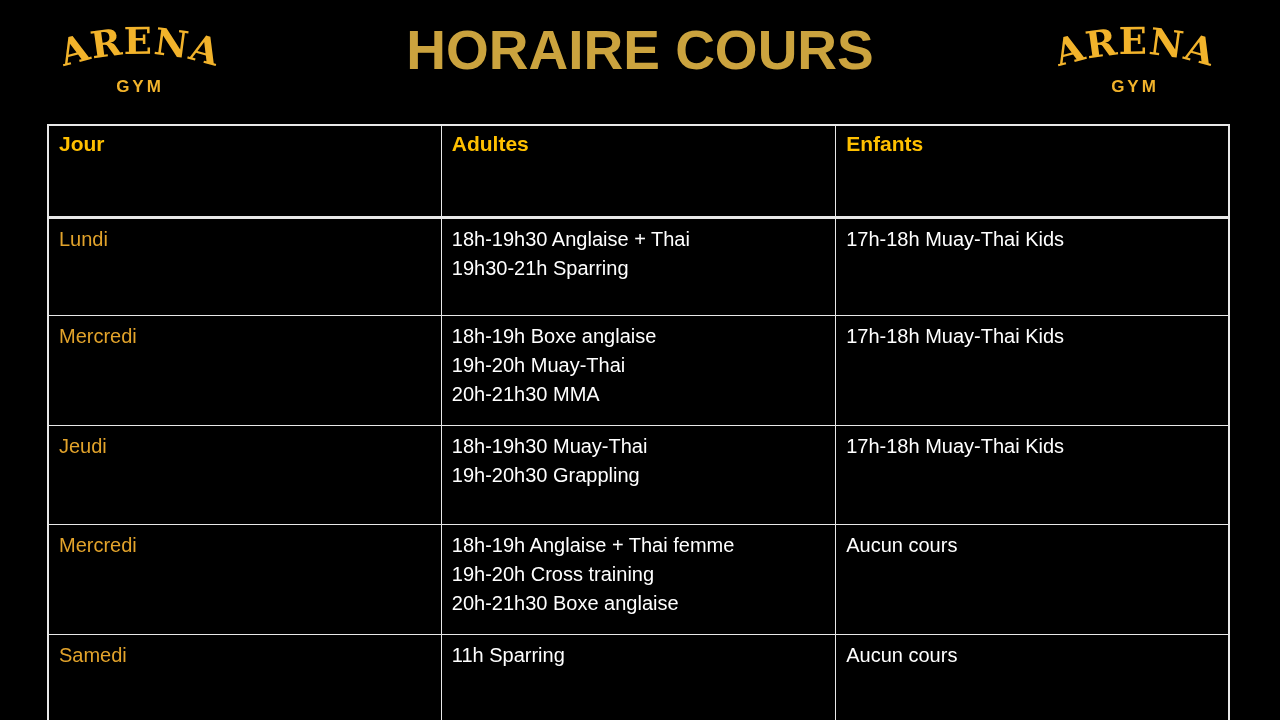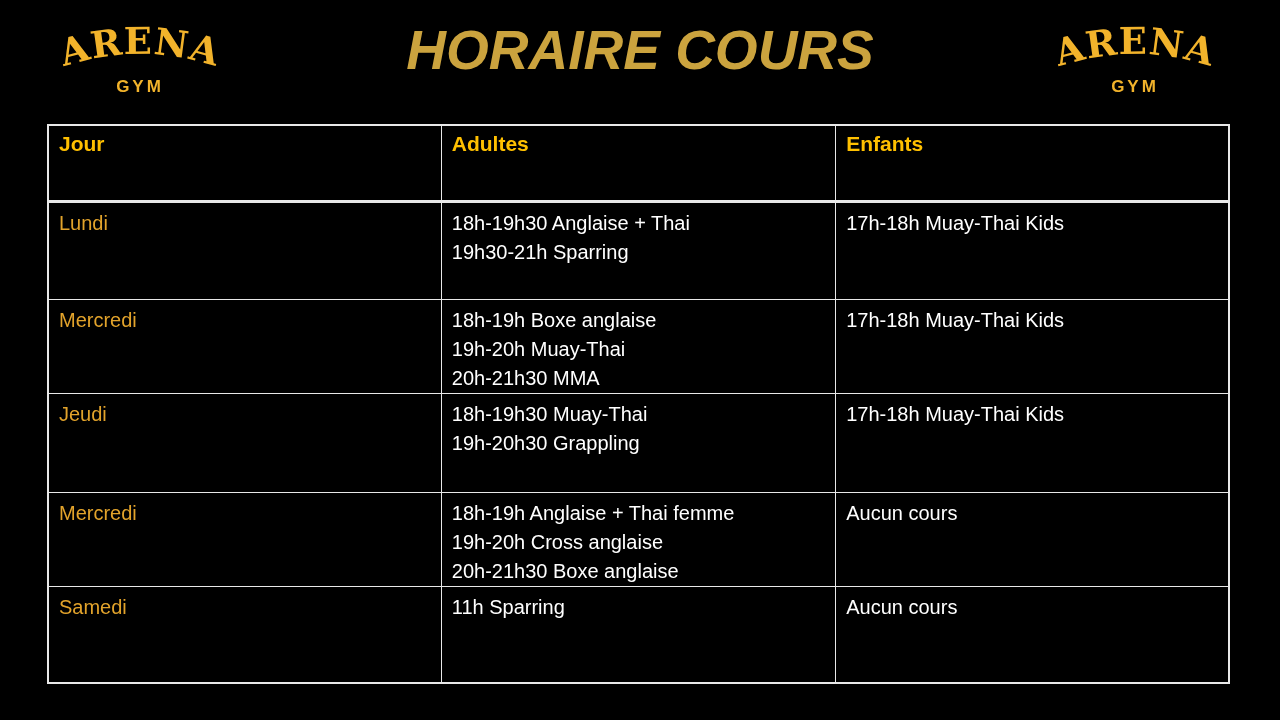--- a/index.html
+++ b/index.html
@@ -12,21 +12,20 @@
   }
   
   .page-title{
     position:absolute;
     top:18px;left:0;width:100%;
     text-align:center;
     font-size:55px;
     font-weight:bold;
     letter-spacing:0px;
     color:#CBA33E;
-    font-style:italic;
   }
   .logo{
     position:absolute;
     top:16px;
     width:186px;height:82px;
   }
   .logo.left{left:47px;}
   .logo.right{left:1042px;}
   
   .table-wrap{
@@ -36,21 +35,21 @@
   }
   table{
     width:100%;
     table-layout:fixed;
     border-collapse:collapse;
     border:2.5px solid #E8E8E8;
   }
   th,td{
     border:1.6px solid #E8E8E8;
     vertical-align:top;
-    padding:6px 10px 0 10px;
+    padding:6px 10px 16px 10px;
     text-align:left;
   }
   th{
     border-bottom-width:3px;
     color:#FFC000;
     font-size:21px;
     font-weight:bold;
     height:68px;
   }
   td{
@@ -139,21 +138,21 @@
             </td>
       <td>
               <div class="line">17h-18h Muay-Thai Kids</div>
             </td>
     </tr>
 
     <tr>
       <td class="day-cell">Mercredi</td>
       <td>
               <div class="line">18h-19h Anglaise + Thai femme</div>
-              <div class="line">19h-20h Cross anglaise</div>
+              <div class="line">19h-20h Cross training</div>
               <div class="line">20h-21h30 Boxe anglaise</div>
             </td>
       <td>
               <div class="line">Aucun cours</div>
             </td>
     </tr>
 
     <tr>
       <td class="day-cell">Samedi</td>
       <td>

